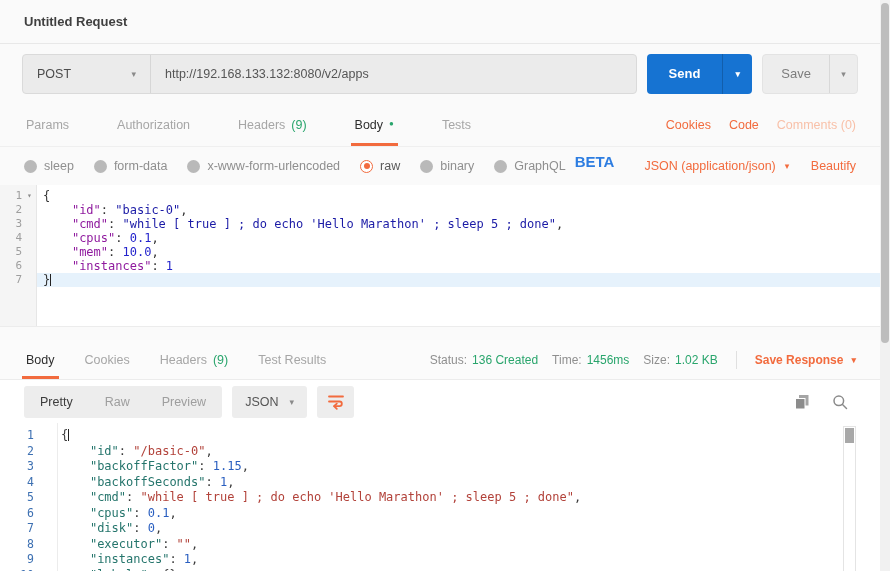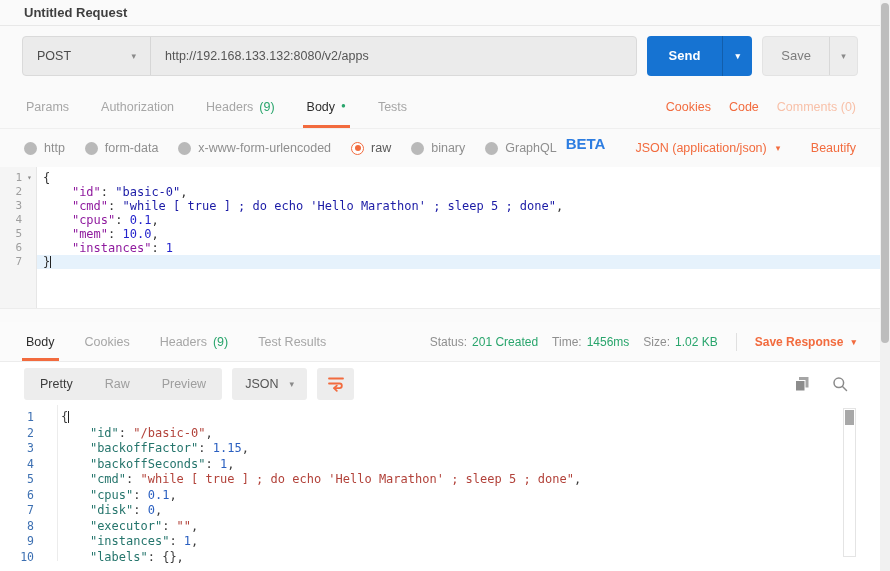--- a/index.html
+++ b/index.html
@@ -5,21 +5,21 @@
   * { box-sizing: border-box; margin: 0; padding: 0; }
   html,body { width:890px; height:571px; overflow:hidden; }
   body {
     font-family:"Liberation Sans", sans-serif;
     background:#fff; color:#333; position:relative;
   }
   .app { width:880px; height:571px; position:relative; }
 
   
   .titlebar {
-    height:26px; background:#fafafa; border-bottom:1px solid #e8e8e8;
+    height:44px; background:#fafafa; border-bottom:1px solid #e8e8e8;
     display:flex; align-items:center; padding:0 24px;
     font-size:13px; font-weight:700; color:#3f3f3f;
   }
 
   
   .reqbar { height:59px; background:#fafafa; display:flex; align-items:center; padding:0 22px; gap:10px; }
   .url-group {
     flex:1; display:flex; height:40px; background:#ebebeb;
     border:1px solid #dadada; border-radius:4px; overflow:hidden; align-items:stretch;
   }
@@ -35,21 +35,21 @@
     border-left:1px solid rgba(0,0,0,.18); }
   .btn-send .caret { color:#fff; }
   .btn-save { height:40px; display:flex; border-radius:4px; overflow:hidden; background:#ededed;
     color:#7d7d7d; font-size:13px; cursor:pointer; border:1px solid #e3e3e3; }
   .btn-save .main { padding:0 18px; display:flex; align-items:center; }
   .btn-save .drop { width:28px; display:flex; align-items:center; justify-content:center; border-left:1px solid #d8d8d8; }
 
   
   .tabsrow { height:44px; display:flex; align-items:stretch; padding:0 24px; background:#fafafa;
     font-size:12.5px; border-bottom:1px solid #efefef; }
-  .tabs-left { display:flex; gap:28px; }
+  .tabs-left { display:flex; gap:44px; }
   .tab { display:flex; align-items:center; gap:6px; color:#a6a6a6; position:relative; cursor:pointer; padding:0 2px; }
   .tab.active { color:#2e2e2e; }
   .tab.active::after { content:""; position:absolute; left:-2px; right:-2px; bottom:0; height:3px; background:#f26b3e; }
   .tab .count { color:#29a56c; }
   .tab .dot { color:#29a56c; font-size:8px; line-height:1; margin-top:-1px; }
   .tabs-right { margin-left:auto; display:flex; gap:18px; align-items:center; color:#f26b3e; }
   .tabs-right .muted { color:#f8c0a8; }
   .tabs-right span { cursor:pointer; }
 
   
@@ -187,21 +187,21 @@
         <span>Cookies</span>
         <span>Code</span>
         <span class="muted">Comments (0)</span>
       </div>
   </div>
 
   <div class="radiorow">
     <span id="radio-slot" style="display:flex;gap:20px;">
         <label class="radio-item">
           <span class="radio-circle"></span>
-          <span class="rtext">http</span>
+          <span class="rtext">sleep</span>
         </label>
         <label class="radio-item">
           <span class="radio-circle"></span>
           <span class="rtext">form-data</span>
         </label>
         <label class="radio-item">
           <span class="radio-circle"></span>
           <span class="rtext">x-www-form-urlencoded</span>
         </label>
         <label class="radio-item selected">
@@ -280,21 +280,21 @@
           <span class="label">Headers</span>
           <span class="count">(9)</span>
         </div>
         <div class="rtab">
           <span class="label">Test Results</span>
         </div>
       </div>
     <div class="status-group">
       <span class="spair">
         <span class="slabel">Status:</span>
-        <span class="sval">201 Created</span>
+        <span class="sval">136 Created</span>
       </span>
       <span class="spair">
         <span class="slabel">Time:</span>
         <span class="sval">1456ms</span>
       </span>
       <span class="spair">
         <span class="slabel">Size:</span>
         <span class="sval">1.02 KB</span>
       </span>
       <span class="vdiv"></span>

